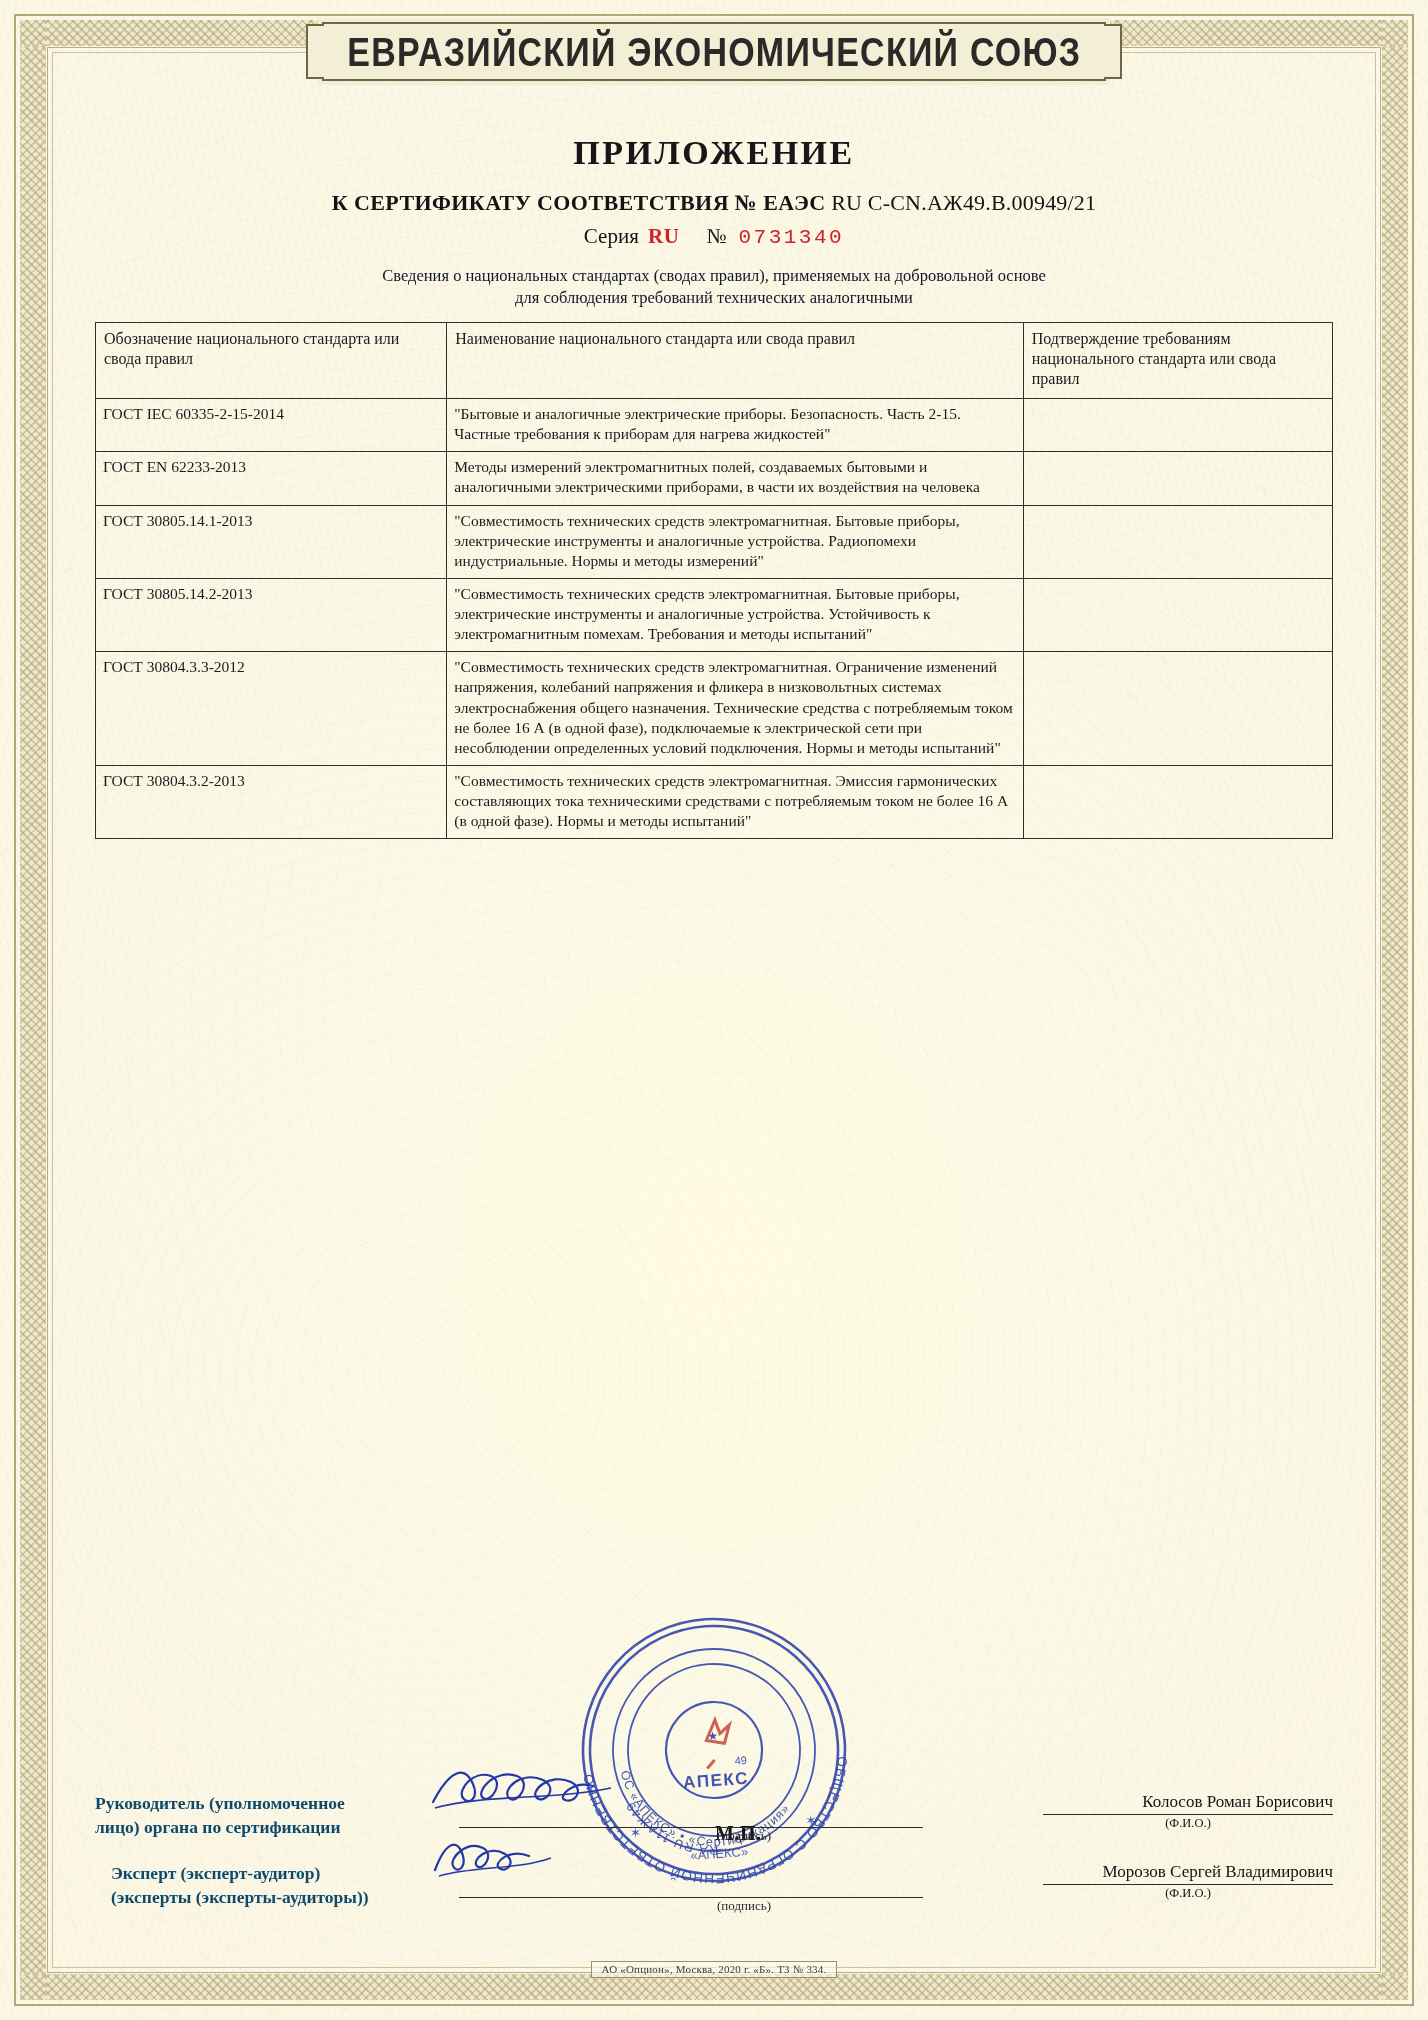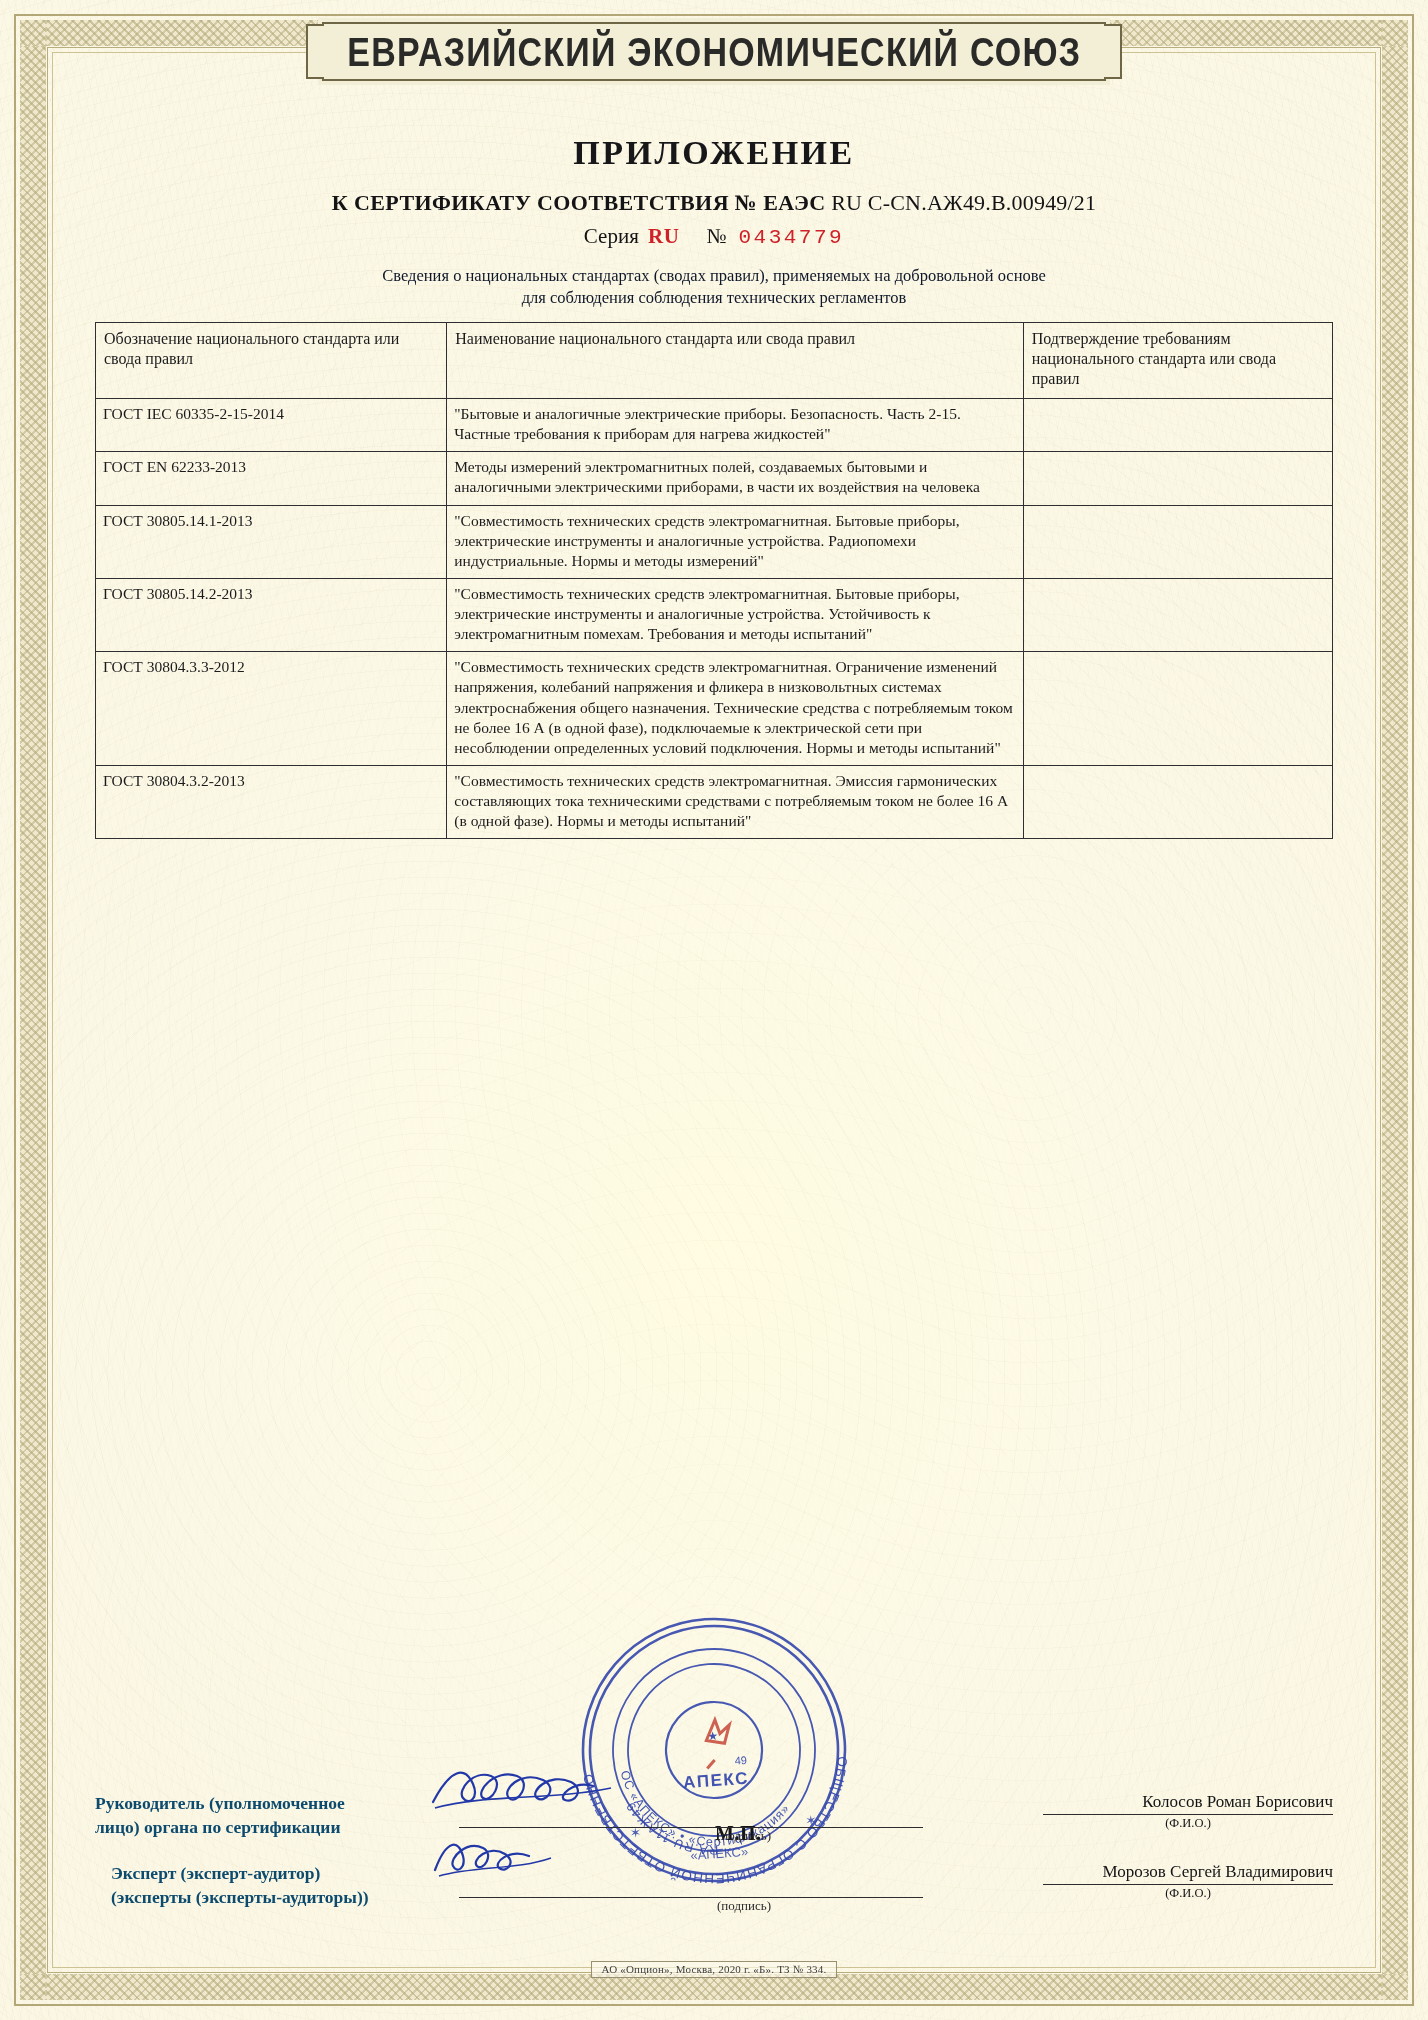--- a/index.html
+++ b/index.html
@@ -293,26 +293,26 @@
 
   <div class="subtitle-row">
     <span class="bold">К СЕРТИФИКАТУ СООТВЕТСТВИЯ № ЕАЭС</span>
     <span class="num">RU C-CN.АЖ49.В.00949/21</span>
   </div>
 
   <div class="series-row">
     <span class="ser-label">Серия</span>
     <span class="ru">RU</span>
     <span class="no">№</span>
-    <span class="serial">0434779</span>
+    <span class="serial">0731340</span>
   </div>
 
   <div class="lede">
     <div>Сведения о национальных стандартах (сводах правил), применяемых на добровольной основе</div>
-    <div>для соблюдения соблюдения технических регламентов</div>
+    <div>для соблюдения требований технических аналогичными</div>
   </div>
 
   <table class="std">
     <colgroup>
         <col class="c1">
         <col class="c2">
         <col class="c3">
       </colgroup>
     <thead>
       <tr>

